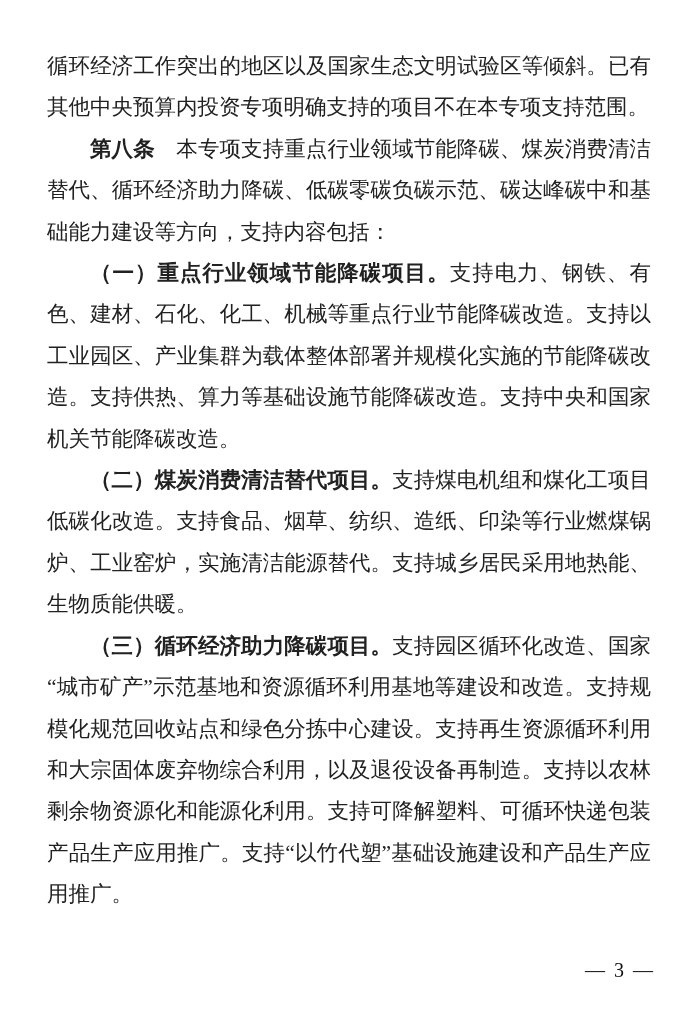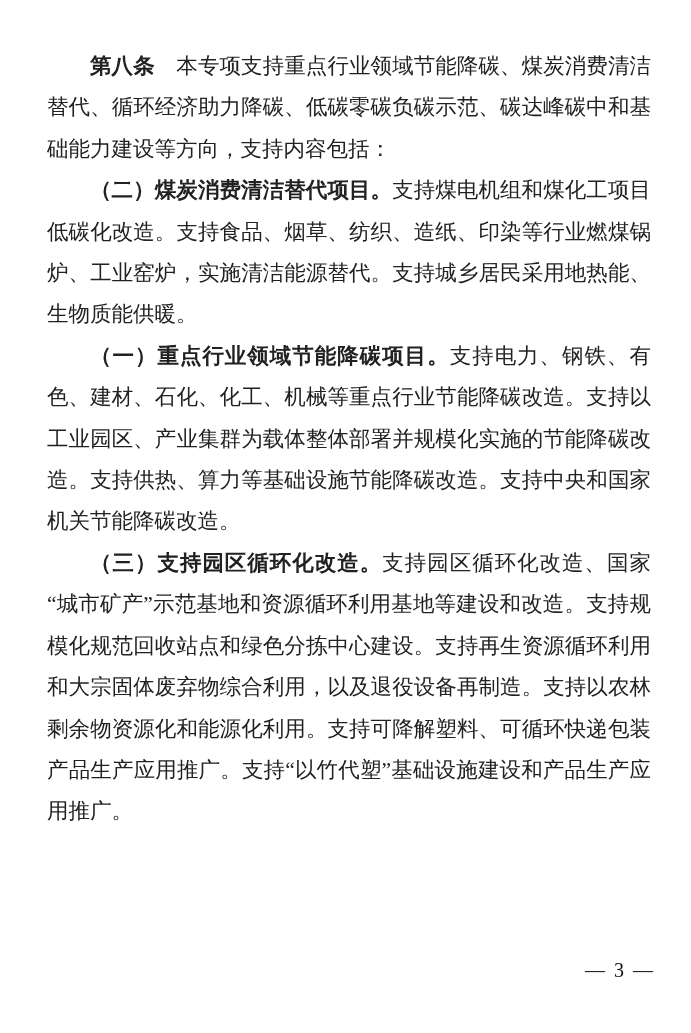--- a/index.html
+++ b/index.html
@@ -51,19 +51,20 @@
     color: #111111;
     letter-spacing: 2px;
     white-space: nowrap;
   }
 </style>
 </head>
 <body>
 
 <div class="page">
   <div class="doc-body">
+      <p><span class="seg">循环经济工作突出的地区以及国家生态文明试验区等倾斜。已有其他中央预算内投资专项明确支持的项目不在本专项支持范围。</span></p>
       <p class="indent"><span class="seg-bold">第八条</span><span class="seg">　本专项支持重点行业领域节能降碳、煤炭消费清洁替代、循环经济助力降碳、低碳零碳负碳示范、碳达峰碳中和基础能力建设等方向，支持内容包括：</span></p>
+      <p class="indent"><span class="seg-bold">（一）重点行业领域节能降碳项目。</span><span class="seg">支持电力、钢铁、有色、建材、石化、化工、机械等重点行业节能降碳改造。支持以工业园区、产业集群为载体整体部署并规模化实施的节能降碳改造。支持供热、算力等基础设施节能降碳改造。支持中央和国家机关节能降碳改造。</span></p>
       <p class="indent"><span class="seg-bold">（二）煤炭消费清洁替代项目。</span><span class="seg">支持煤电机组和煤化工项目低碳化改造。支持食品、烟草、纺织、造纸、印染等行业燃煤锅炉、工业窑炉，实施清洁能源替代。支持城乡居民采用地热能、生物质能供暖。</span></p>
-      <p class="indent"><span class="seg-bold">（一）重点行业领域节能降碳项目。</span><span class="seg">支持电力、钢铁、有色、建材、石化、化工、机械等重点行业节能降碳改造。支持以工业园区、产业集群为载体整体部署并规模化实施的节能降碳改造。支持供热、算力等基础设施节能降碳改造。支持中央和国家机关节能降碳改造。</span></p>
-      <p class="indent"><span class="seg-bold">（三）支持园区循环化改造。</span><span class="seg">支持园区循环化改造、国家“城市矿产”示范基地和资源循环利用基地等建设和改造。支持规模化规范回收站点和绿色分拣中心建设。支持再生资源循环利用和大宗固体废弃物综合利用，以及退役设备再制造。支持以农林剩余物资源化和能源化利用。支持可降解塑料、可循环快递包装产品生产应用推广。支持“以竹代塑”基础设施建设和产品生产应用推广。</span></p>
+      <p class="indent"><span class="seg-bold">（三）循环经济助力降碳项目。</span><span class="seg">支持园区循环化改造、国家“城市矿产”示范基地和资源循环利用基地等建设和改造。支持规模化规范回收站点和绿色分拣中心建设。支持再生资源循环利用和大宗固体废弃物综合利用，以及退役设备再制造。支持以农林剩余物资源化和能源化利用。支持可降解塑料、可循环快递包装产品生产应用推广。支持“以竹代塑”基础设施建设和产品生产应用推广。</span></p>
     </div>
   <div class="page-number">— 3 —</div>
 </div>
 
 </body></html>

